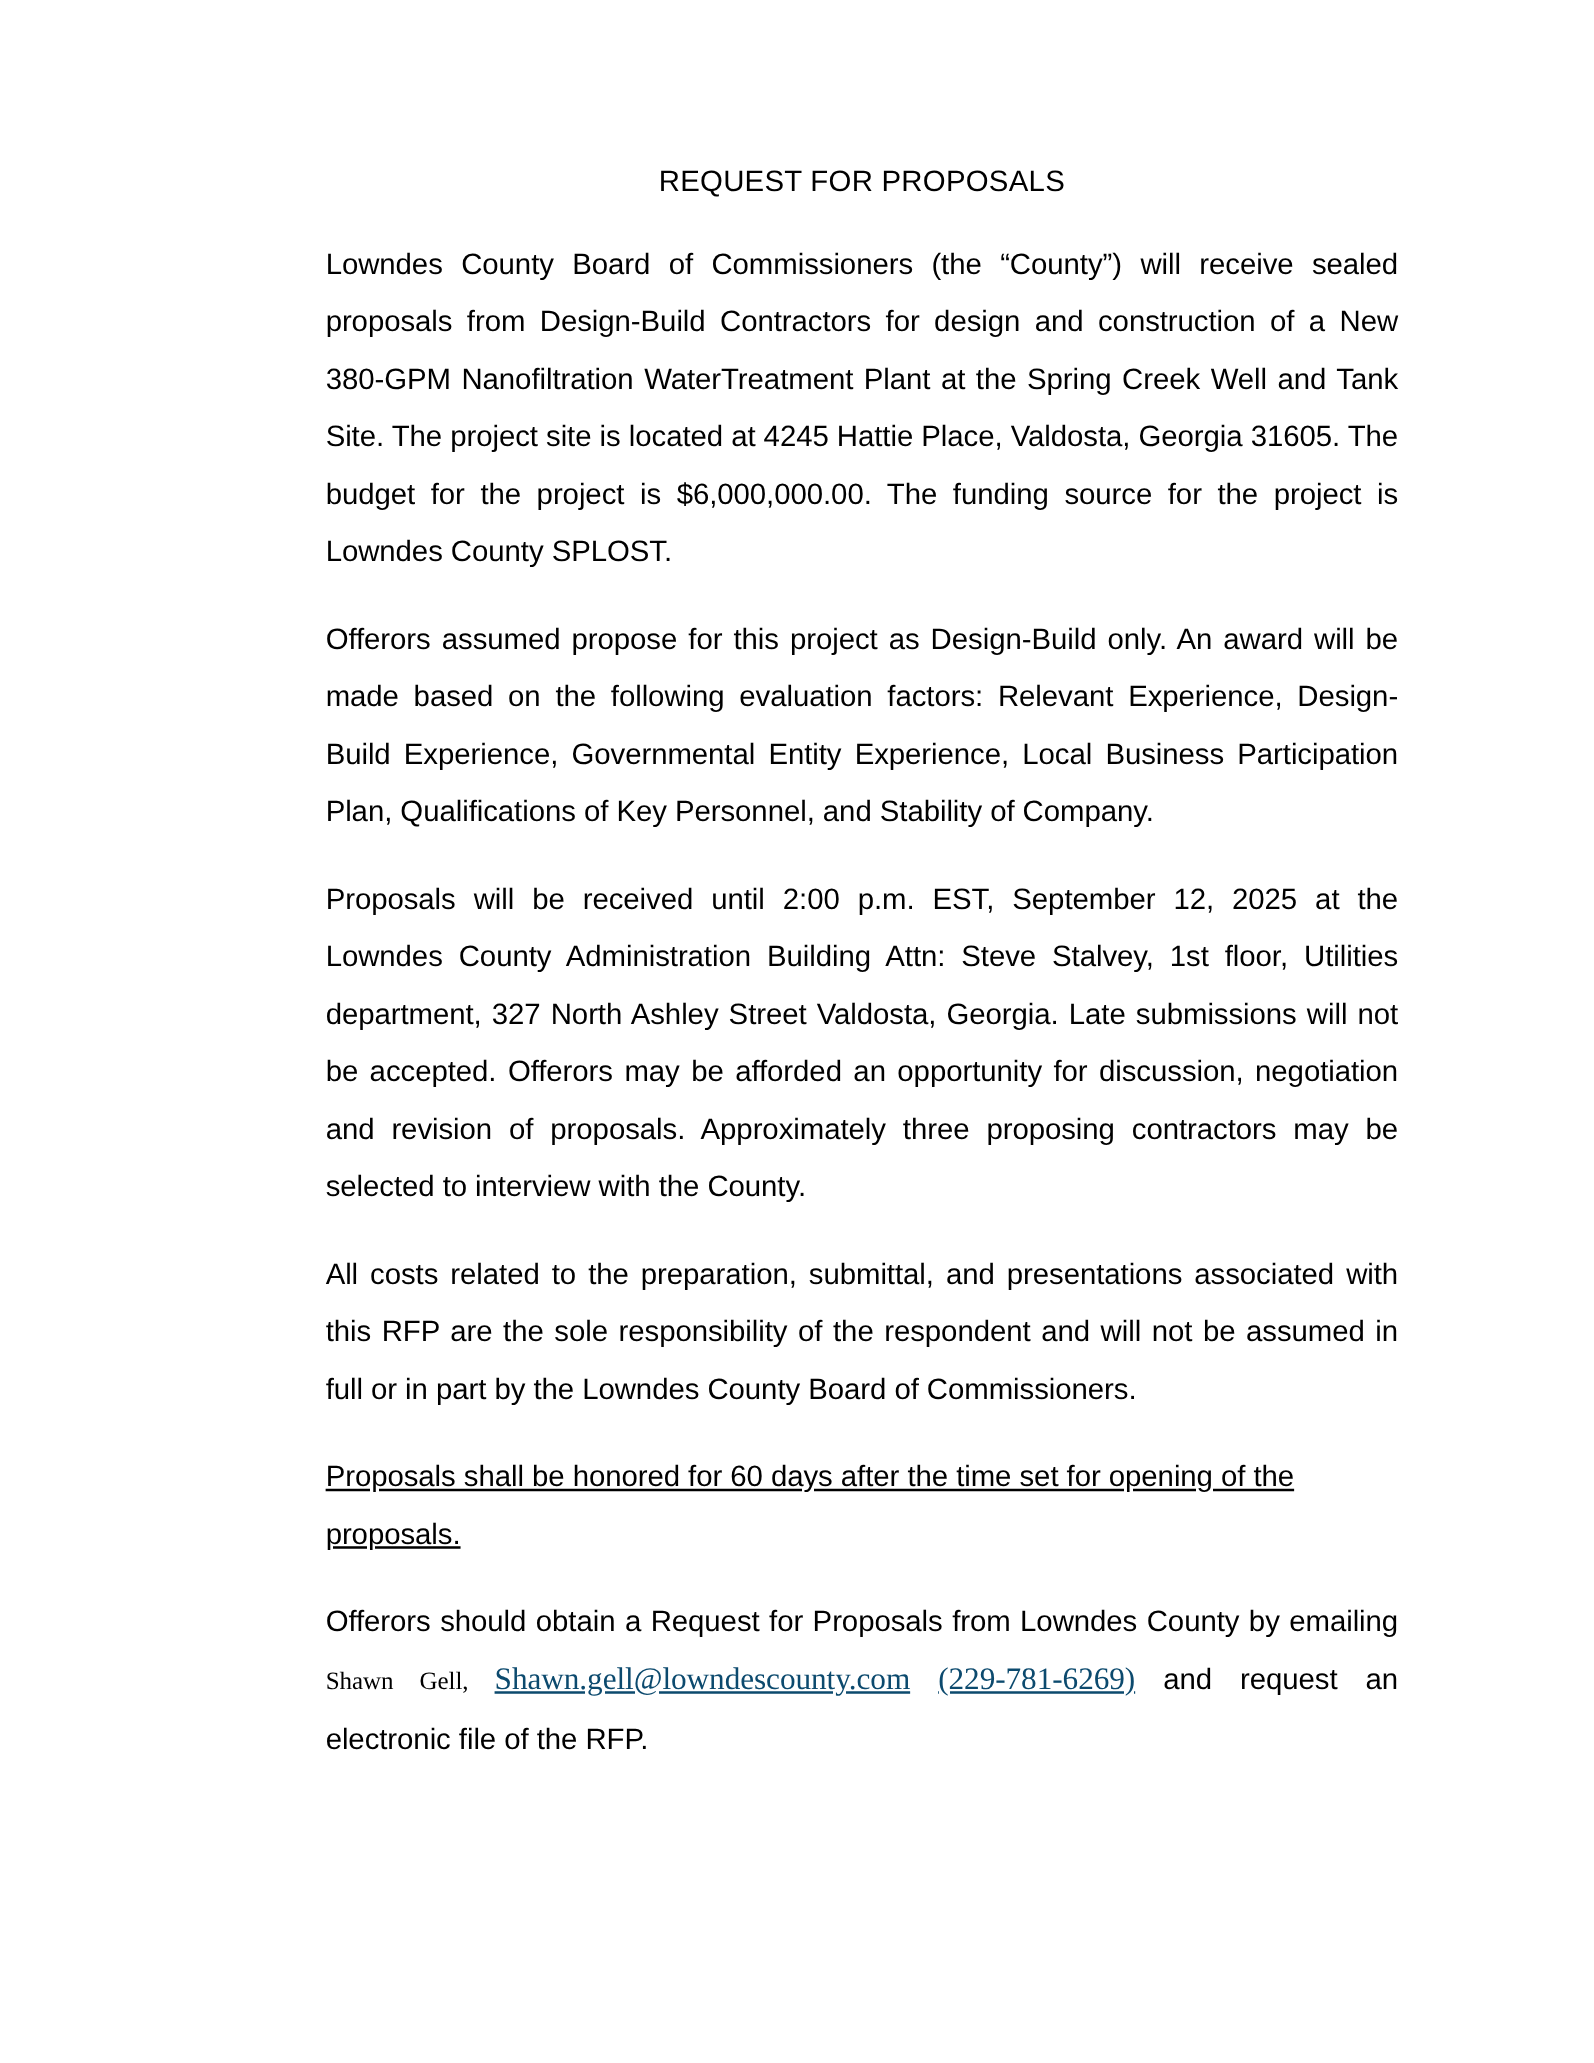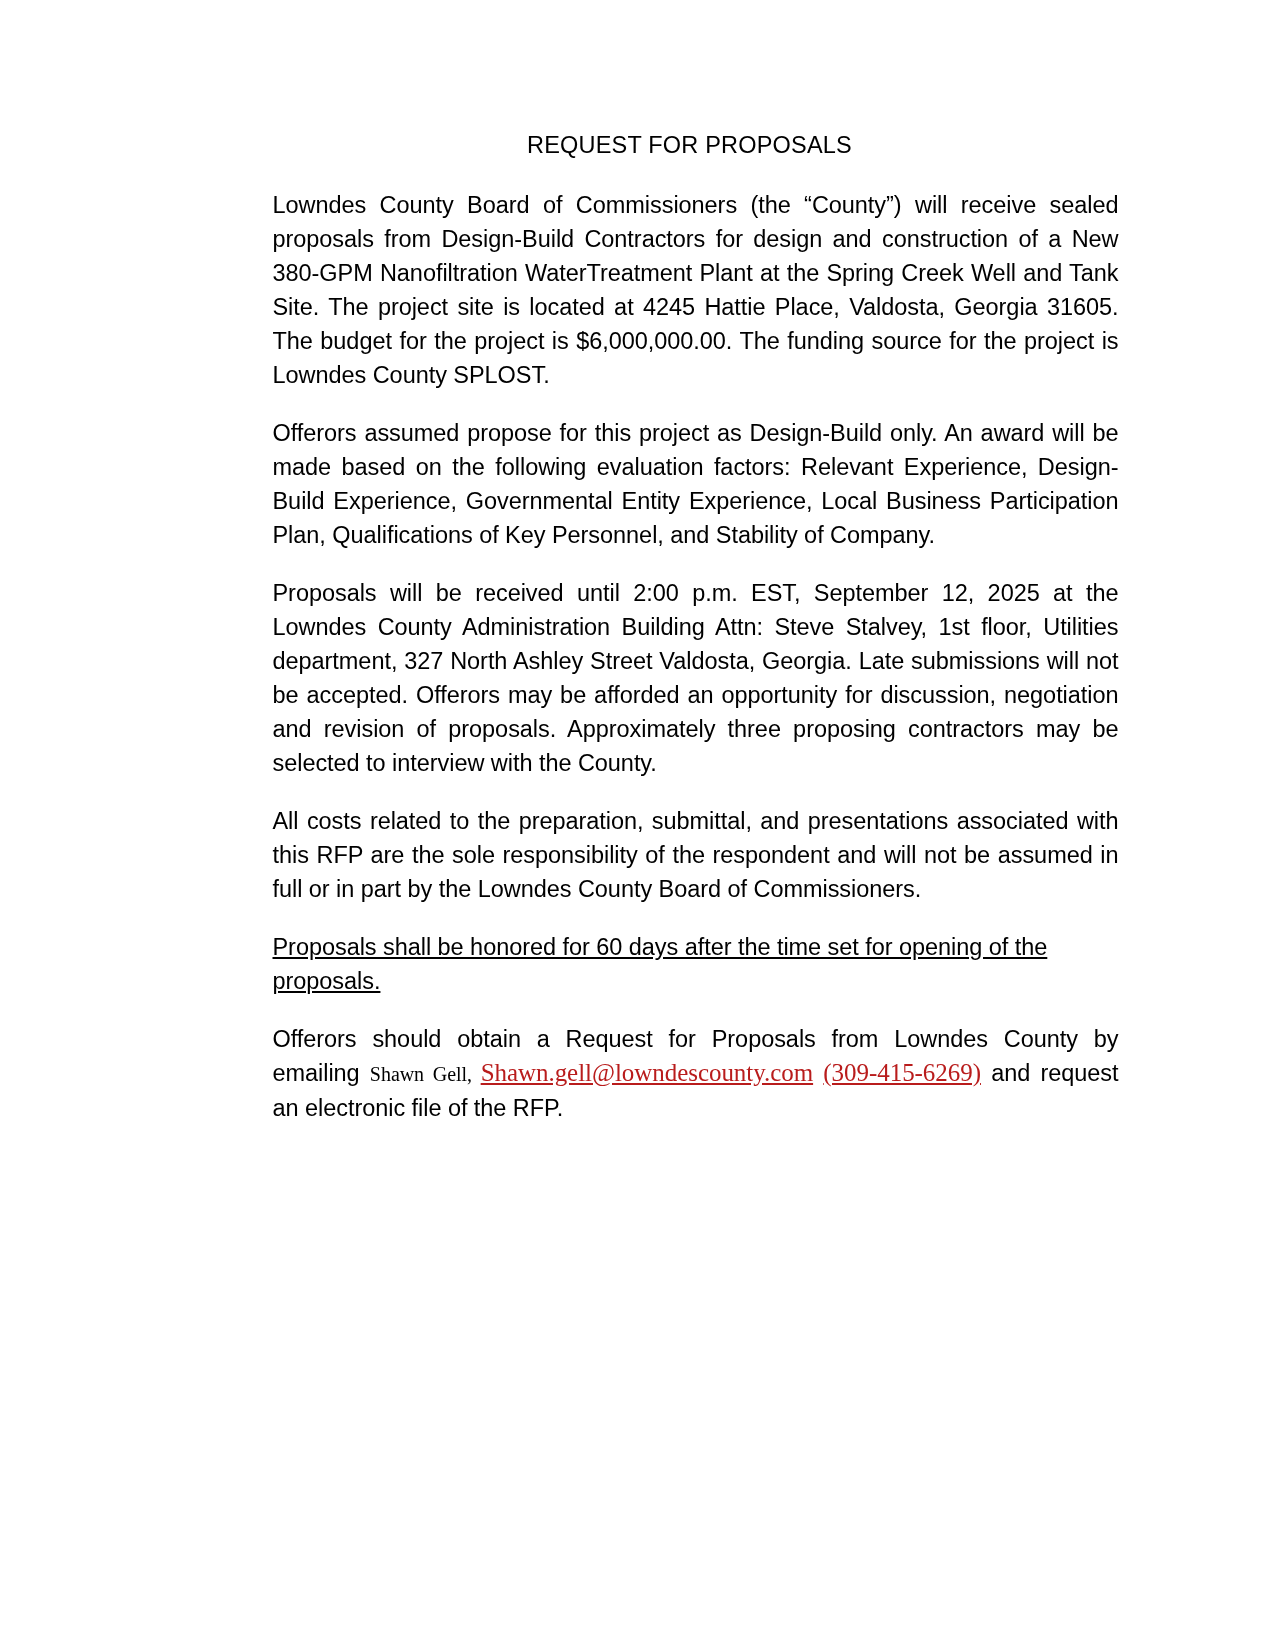--- a/index.html
+++ b/index.html
@@ -28,42 +28,42 @@
     font-size: 23.5px;
     line-height: 1.18;
     color: #000000;
     letter-spacing: 0.2px;
     margin: 0 0 28px 0;
     font-weight: normal;
   }
   p.body-par {
     font-family: "Liberation Sans", sans-serif;
     font-size: 23.5px;
-    line-height: 34px;
+    line-height: 46px;
     color: #000000;
     text-align: justify;
-    margin: 0 0 24px 12px;
+    margin: 0 0 24px 0;
     letter-spacing: -0.05px;
     word-spacing: 0px;
   }
   p.body-par.last {
     margin-bottom: 0;
   }
   p.no-justify {
     text-align: left;
     text-decoration: underline;
   }
   .serif-run {
     font-family: "Liberation Serif", serif;
     font-size: 20px;
   }
   a.doclink {
     font-family: "Liberation Serif", serif;
     font-size: 25px;
-    color: #b91c1c;
+    color: #0c4a6e;
     text-decoration: underline;
   }
 </style>
 </head>
 <body>
 
 <div class="page">
   <div class="content">
 
     <div class="doc-title" id="title-el">REQUEST FOR PROPOSALS</div>
@@ -71,16 +71,16 @@
     <p class="body-par">Lowndes County Board of Commissioners (the “County”) will receive sealed proposals from Design-Build Contractors for design and construction of a New 380-GPM Nanofiltration WaterTreatment Plant at the Spring Creek Well and Tank Site. The project site is located at 4245 Hattie Place, Valdosta, Georgia 31605.  The budget for the project is $6,000,000.00.  The funding source for the project is Lowndes County SPLOST.</p>
 
     <p class="body-par">Offerors assumed propose for this project as Design-Build only.  An award will be made based on the following evaluation factors: Relevant Experience, Design-Build Experience, Governmental Entity Experience, Local Business Participation Plan, Qualifications of Key Personnel, and Stability of Company.</p>
 
     <p class="body-par">Proposals will be received until 2:00 p.m. EST, September 12, 2025 at the Lowndes County Administration Building Attn: Steve Stalvey, 1st floor, Utilities department, 327 North Ashley Street Valdosta, Georgia. Late submissions will not be accepted. Offerors may be afforded an opportunity for discussion, negotiation and revision of proposals.  Approximately three proposing contractors may be selected to interview with the County.</p>
 
     <p class="body-par">All costs related to the preparation, submittal, and presentations associated with this RFP are the sole responsibility of the respondent and will not be assumed in full or in part by the Lowndes County Board of Commissioners.</p>
 
     <p class="body-par no-justify">Proposals shall be honored for 60 days after the time set for opening of the proposals.</p>
 
-    <p class="body-par last"><span>Offerors should obtain a Request for Proposals from Lowndes County by emailing </span><span class="serif-run">Shawn Gell, </span><a class="doclink" href="#">Shawn.gell@lowndescounty.com</a><span> </span><a class="doclink" href="#">(309-415-6269)</a><span> and request an electronic file of the RFP.</span></p>
+    <p class="body-par last"><span>Offerors should obtain a Request for Proposals from Lowndes County by emailing </span><span class="serif-run">Shawn Gell, </span><a class="doclink" href="#">Shawn.gell@lowndescounty.com</a><span> </span><a class="doclink" href="#">(229-781-6269)</a><span> and request an electronic file of the RFP.</span></p>
 
   </div>
 </div>
 
 </body></html>

